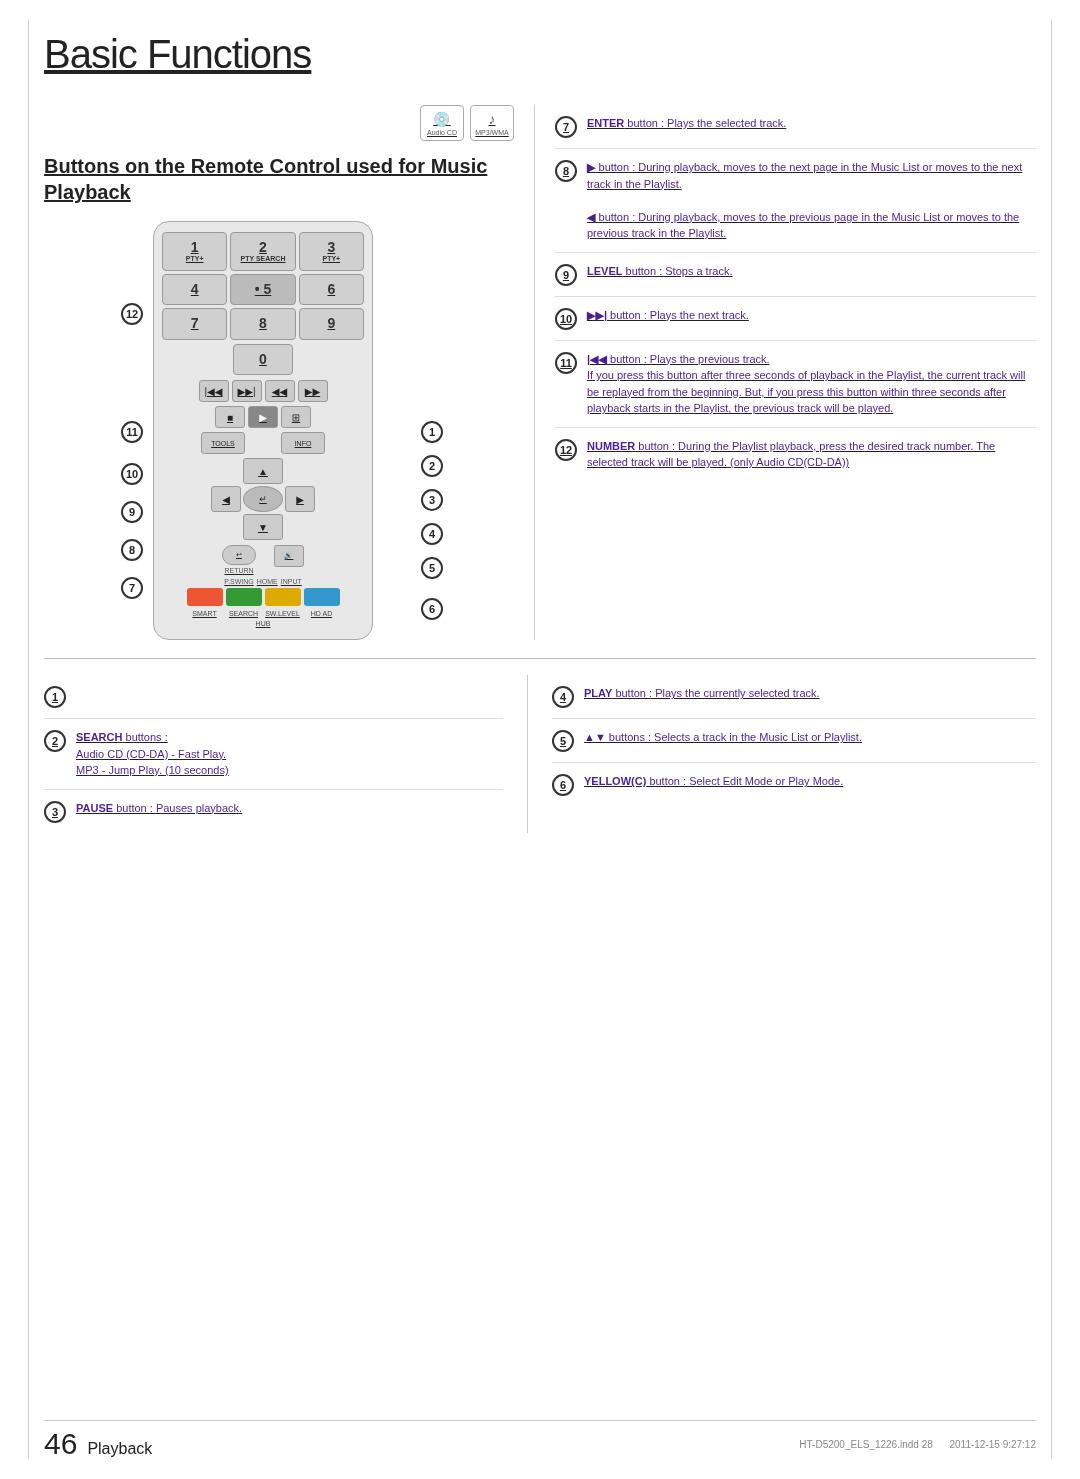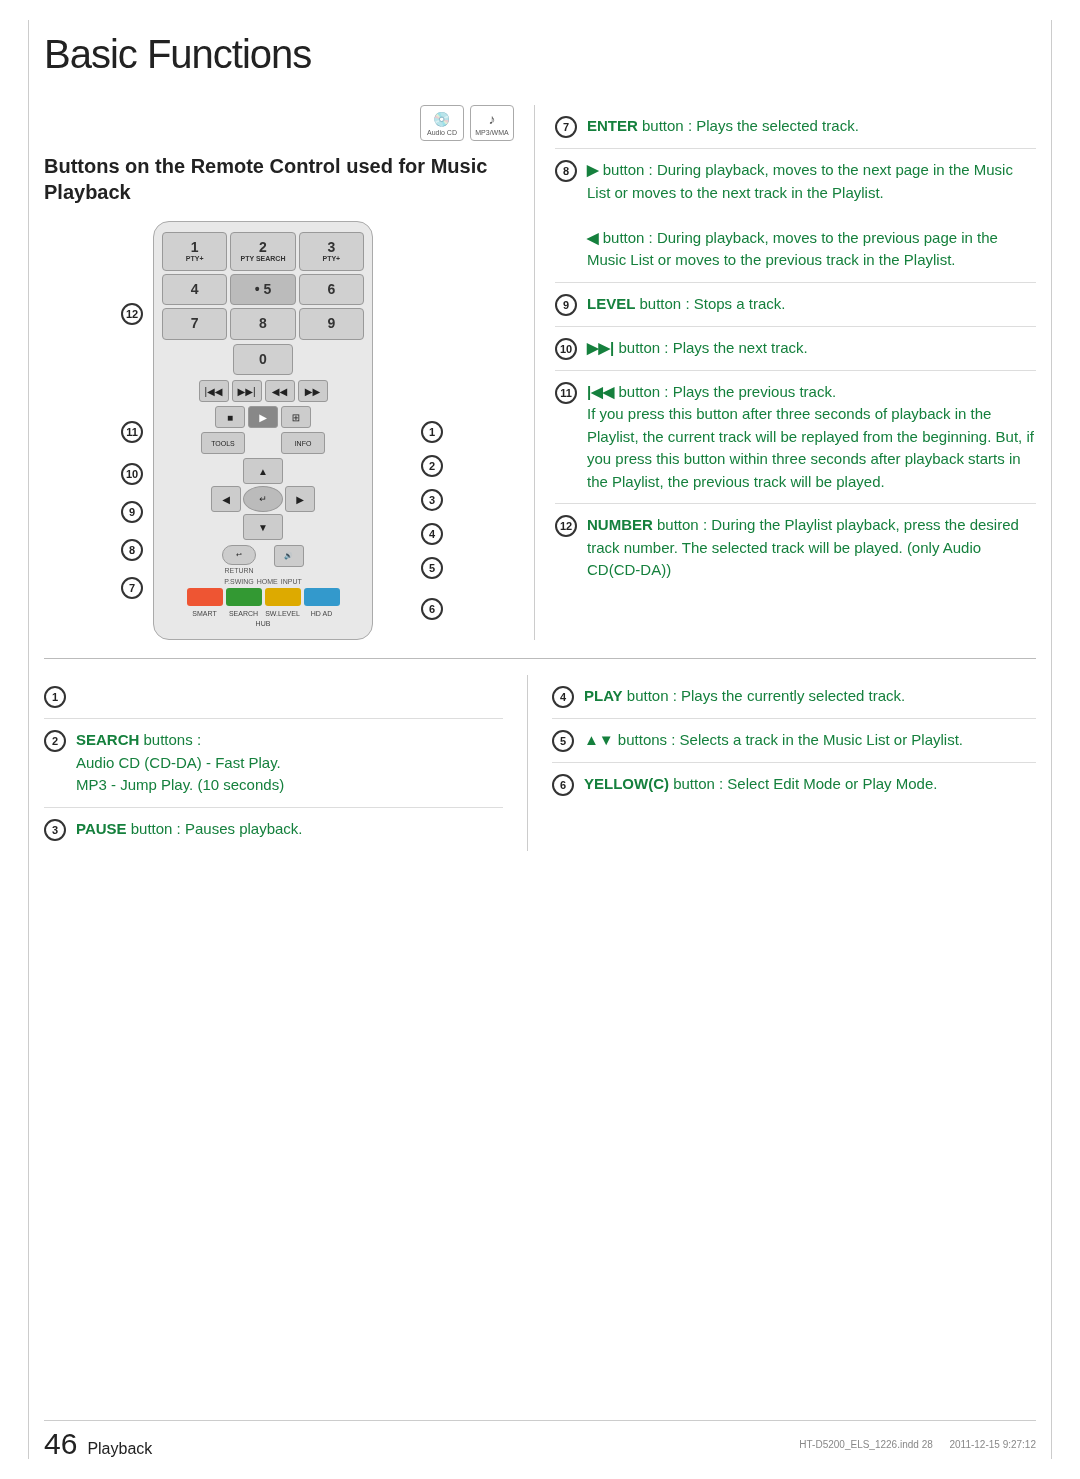--- a/index.html
+++ b/index.html
@@ -9,20 +9,21 @@
       width: 1080px;
       min-height: 1479px;
       position: relative;
       color: #222;
     }
     .page {
       width: 1080px;
       min-height: 1479px;
       padding: 0;
       position: relative;
+      text-decoration: underline;
     }
     
     .left-border {
       position: absolute;
       left: 28px;
       top: 20px;
       bottom: 20px;
       width: 1px;
       background: #ccc;
     }
@@ -220,23 +221,23 @@
       display: flex;
       gap: 10px;
       align-items: flex-start;
       padding: 10px 0;
       border-bottom: 1px solid #ddd;
     }
     .desc-row:last-child {
       border-bottom: none;
     }
     .desc-text {
-      font-size: 15px;
+      font-size: 11px;
       line-height: 1.5;
-      color: #15803d;
+      color: #4c1d95;
     }
     .desc-text strong {
       font-weight: bold;
     }
 
     .bottom-section {
       margin-top: 18px;
     }
     .bottom-grid {
       display: grid;

